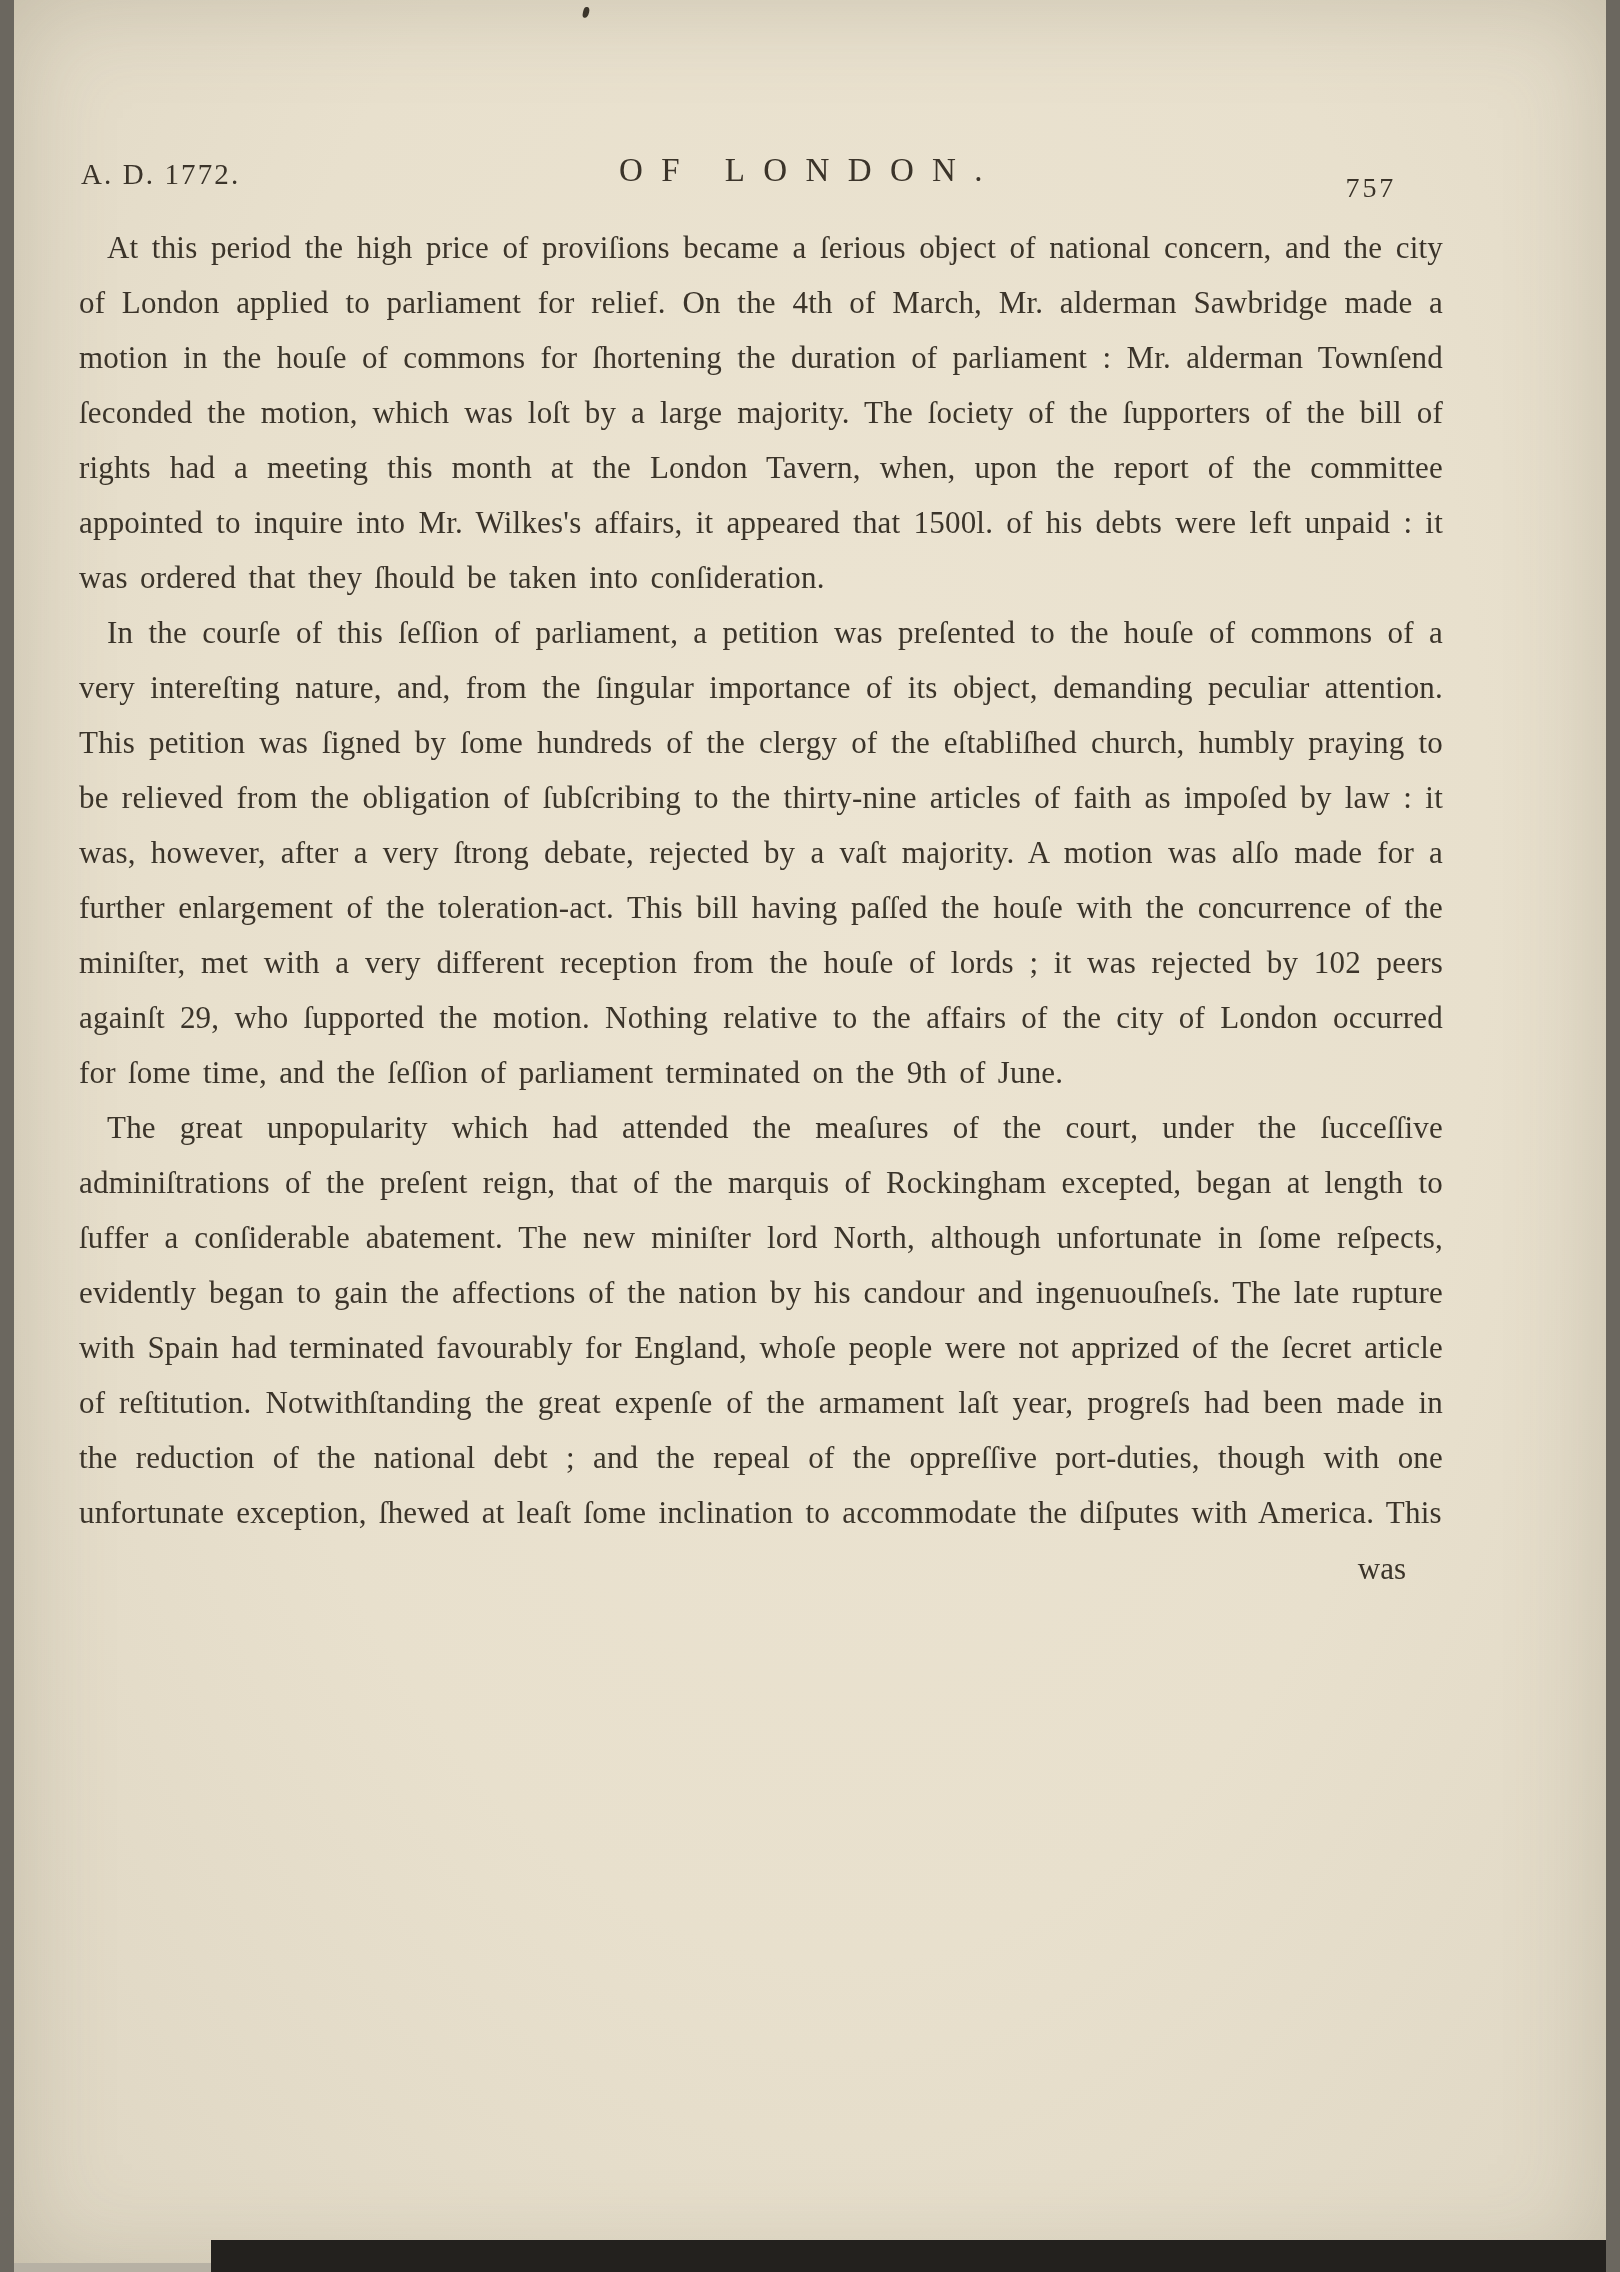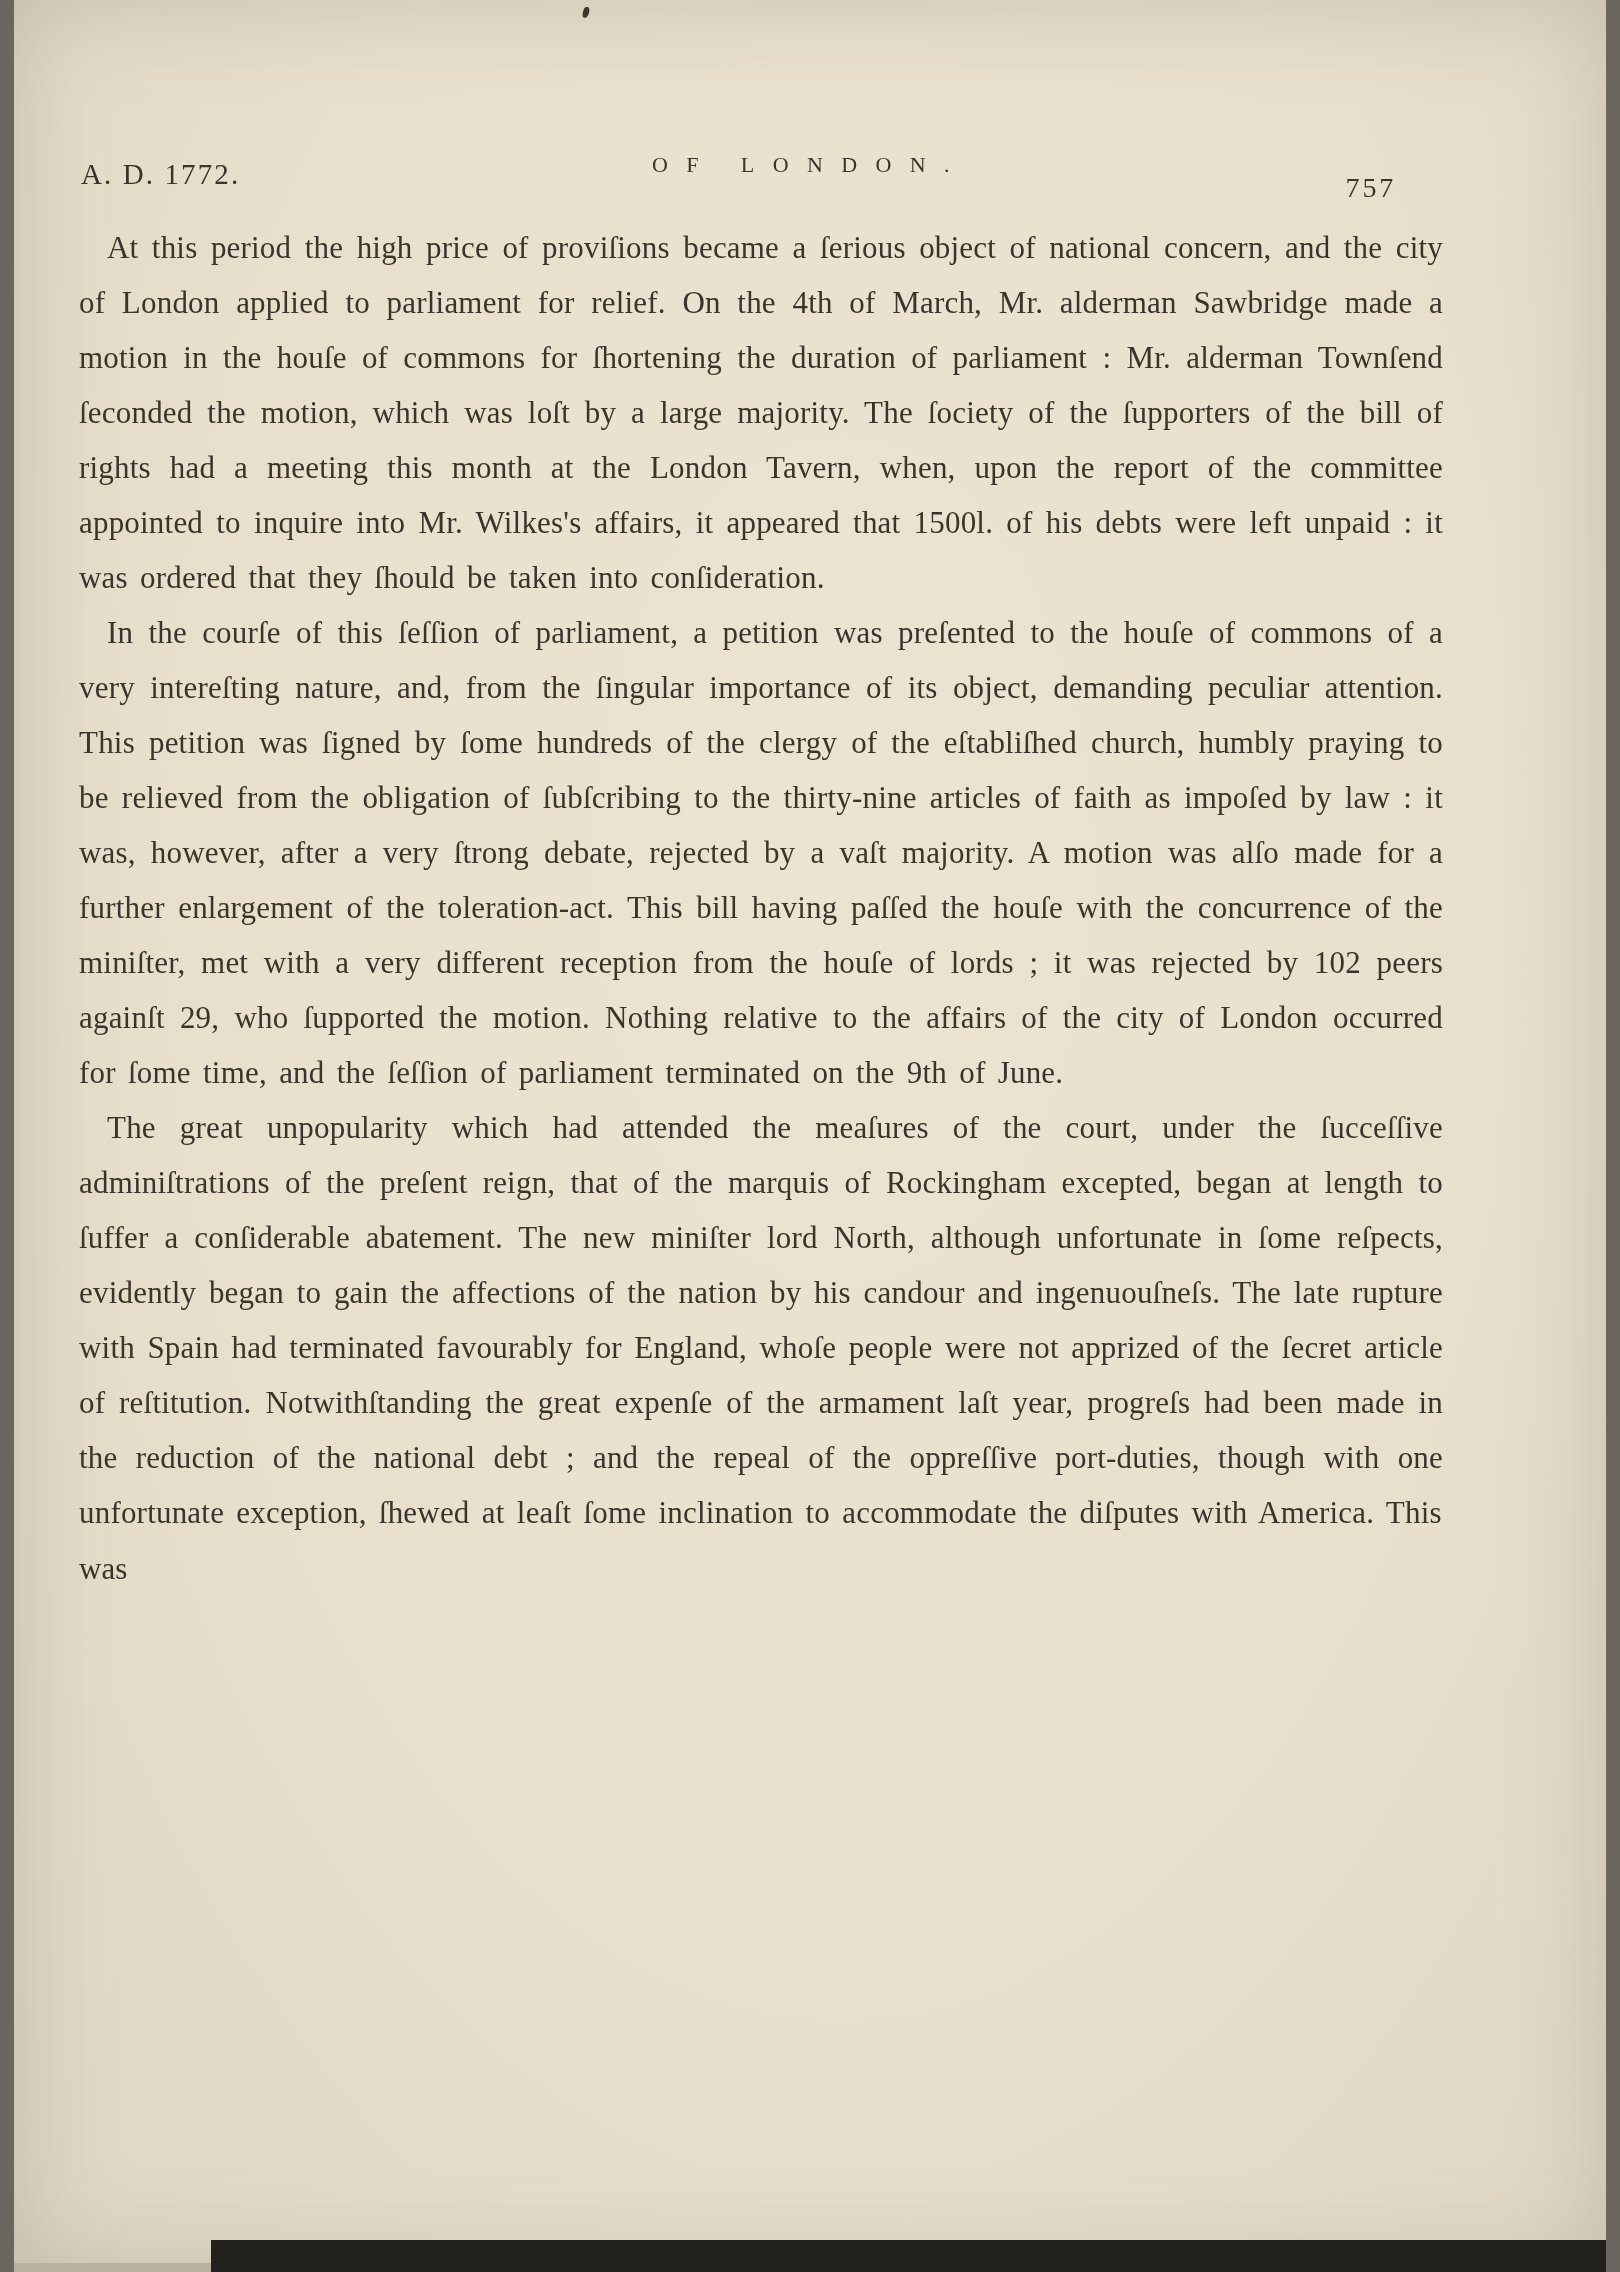--- a/index.html
+++ b/index.html
@@ -27,21 +27,21 @@
     top: 158px;
     font-size: 29px;
     letter-spacing: 2.1px;
     white-space: nowrap;
   }
   .header-center {
     position: absolute;
     left: 50%;
     top: 152px;
     transform: translateX(-50%);
-    font-size: 22px;
+    font-size: 33px;
     letter-spacing: 18.4px;
     white-space: nowrap;
   }
   .header-right {
     position: absolute;
     right: 210px;
     top: 172px;
     font-size: 28px;
     letter-spacing: 2.8px;
   }
@@ -61,20 +61,21 @@
     letter-spacing: 0.2px;
     word-spacing: 4.3px;
   }
   .para.indented { text-indent: 28px; }
 
   .catchword {
     margin-top: 1.4px;
     padding-right: 37px;
     font-size: 31px;
     line-height: 55px;
+    text-align: right;
   }
 
   
   .ink-speck {
     position: absolute;
     left: 569px;
     top: 7px;
     width: 6.4px;
     height: 11.4px;
     border-radius: 50% 50% 60% 40%;

